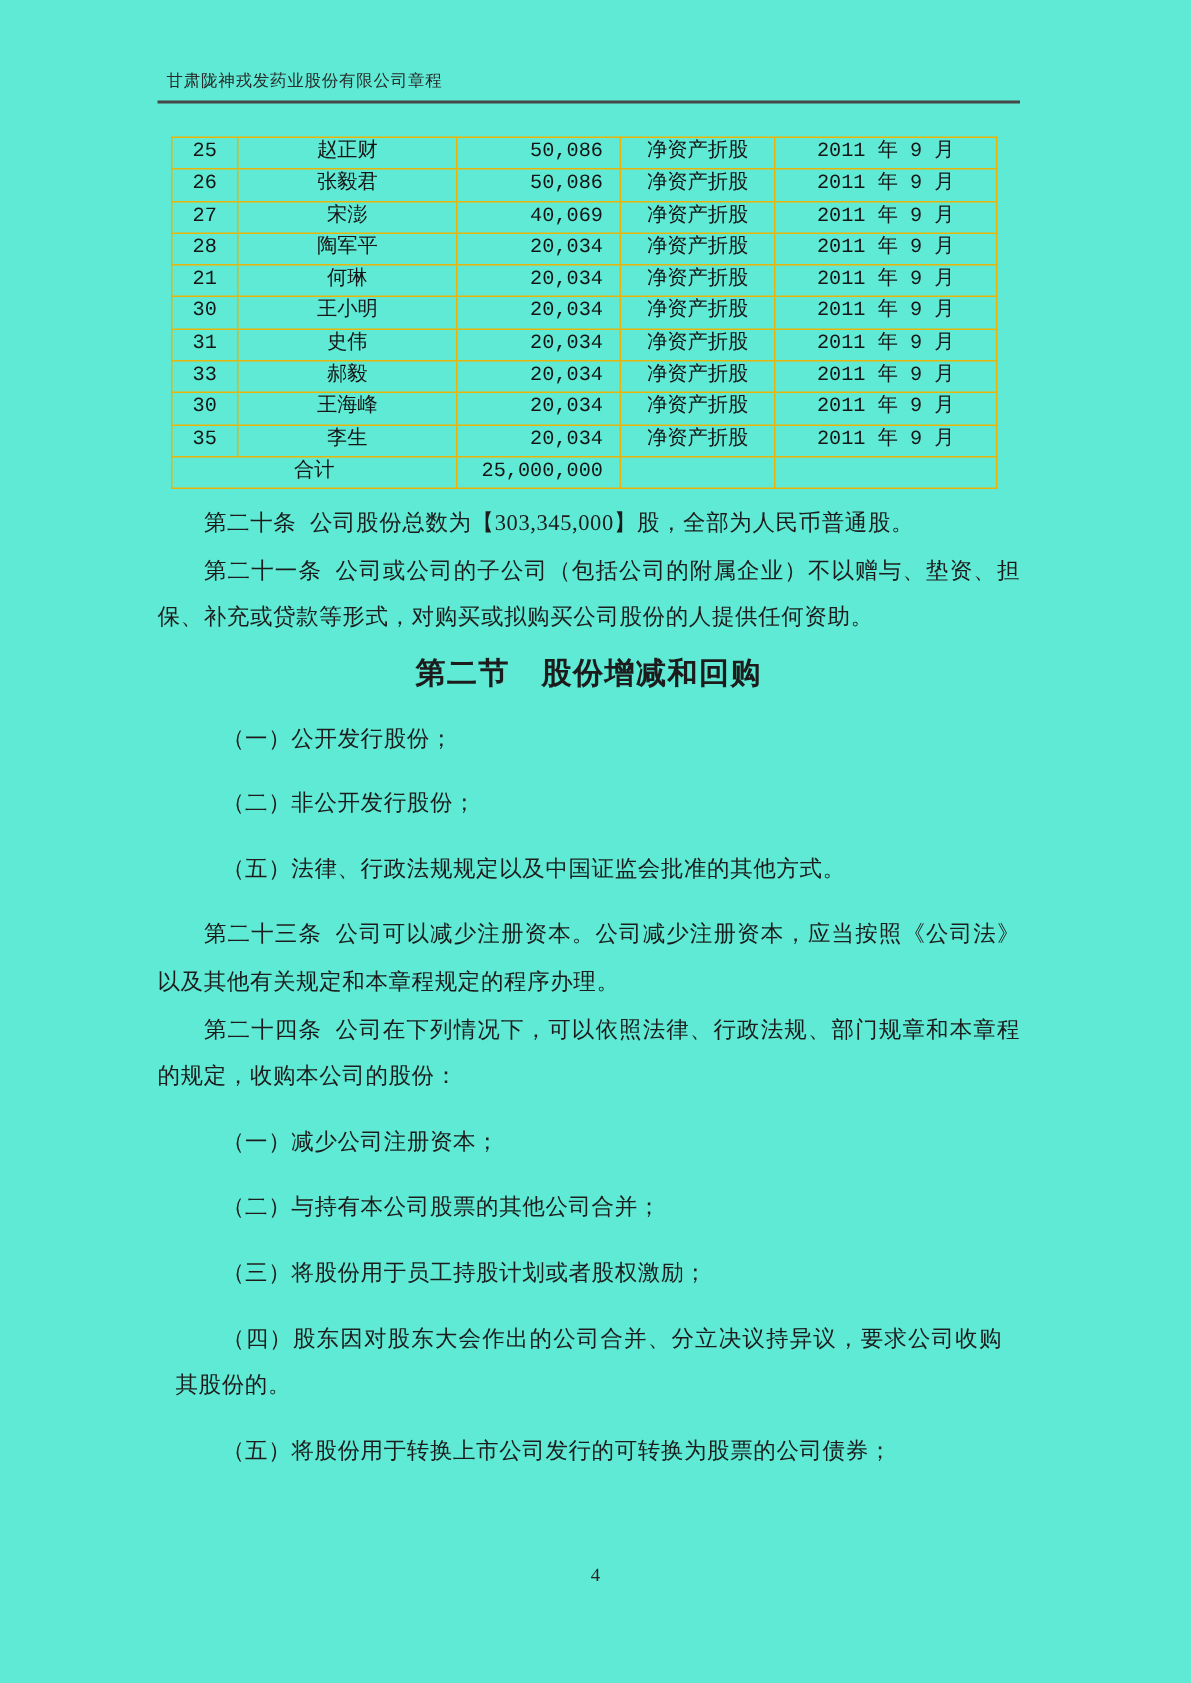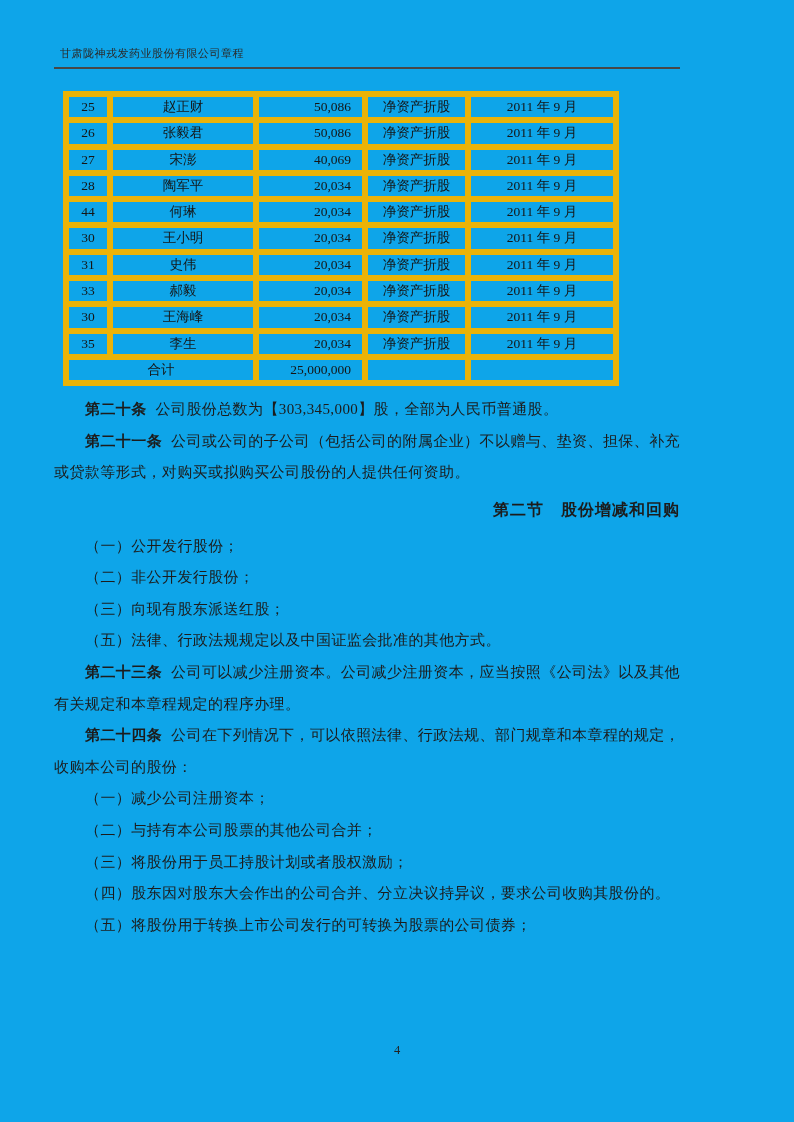--- a/index.html
+++ b/index.html
@@ -1,71 +1,72 @@
 <!DOCTYPE html>
 <html lang="zh"><head>
 <meta charset="utf-8">
 <style>
   html, body { margin:0; padding:0; background:#ffffff; }
   .page {
     position:relative;
     width:794px; height:1122px;
-    background:#0ea5e9;
+    background:#5eead4;
     color:#1c1c1c;
     font-family:"Liberation Serif","DejaVu Serif",serif;
     overflow:hidden;
     box-sizing:border-box;
-    padding:46px 114px 0 54px;
+    padding:46px 114px 0 105px;
   }
   
   .doc-header {
     font-size:11px;
     letter-spacing:0.5px;
     color:#2a2a2a;
     padding:0 0 6px 6px;
     border-bottom:2px solid #474747;
   }
   
   table.sh-table {
     margin:22px 0 0 9px;
     width:550px;
     border-collapse:collapse;
     table-layout:fixed;
     font-size:13.5px;
     color:#151515;
   }
   table.sh-table td {
-    border:6px solid #eab308;
+    border:1px solid #eab308;
     height:20.3px;
     padding:0;
     text-align:center;
     line-height:20.3px;
     overflow:hidden;
     white-space:nowrap;
+    font-family:Liberation Mono, monospace;
   }
   table.sh-table td.c-shares { text-align:right; padding-right:11px;margin-top:48px; }
   
   .body-text {
     margin-top:8px;
     font-size:15px;
     line-height:31.6px;
     letter-spacing:0.4px;
     text-align:justify;
   }
   .para { margin:0; text-indent:31px; }
-  .art-num { font-weight:bold; margin-right:9px; }
+  .art-num { font-weight:normal; margin-right:9px; }
   .section-heading {
     margin:5px 0;
-    text-align:right;
+    text-align:center;
     font-weight:bold;
-    font-size:16px;
+    font-size:20px;
     letter-spacing:1px;
     line-height:31.6px;
   }
-  .list-item { margin:0; text-indent:31px; }
+  .list-item { margin:12px; text-indent:31px;font-family:Liberation Mono, monospace; }
   .footer-pagenum {
     position:absolute;
     left:0; right:0; bottom:64px;
     text-align:center;
     font-size:12.5px;
     color:#222;
   }
 </style>
 </head>
 <body>
@@ -112,21 +113,21 @@
 
         <tr>
           <td>28</td>
           <td>陶军平</td>
           <td class="c-shares">20,034</td>
           <td>净资产折股</td>
           <td>2011 年 9 月</td>
         </tr>
 
         <tr>
-          <td>44</td>
+          <td>21</td>
           <td>何琳</td>
           <td class="c-shares">20,034</td>
           <td>净资产折股</td>
           <td>2011 年 9 月</td>
         </tr>
 
         <tr>
           <td>30</td>
           <td>王小明</td>
           <td class="c-shares">20,034</td>
@@ -185,21 +186,20 @@
 
     <h2 class="section-heading">第二节　股份增减和回购</h2>
 
 
     <div>
 
         <p class="list-item">（一）公开发行股份；</p>
 
         <p class="list-item">（二）非公开发行股份；</p>
 
-        <p class="list-item">（三）向现有股东派送红股；</p>
 
 
         <p class="list-item">（五）法律、行政法规规定以及中国证监会批准的其他方式。</p>
       </div>
 
     <p class="para"><span class="art-num">第二十三条</span><span>公司可以减少注册资本。公司减少注册资本，应当按照《公司法》以及其他有关规定和本章程规定的程序办理。</span></p>
 
     <p class="para"><span class="art-num">第二十四条</span><span>公司在下列情况下，可以依照法律、行政法规、部门规章和本章程的规定，收购本公司的股份：</span></p>
 
     <div>

